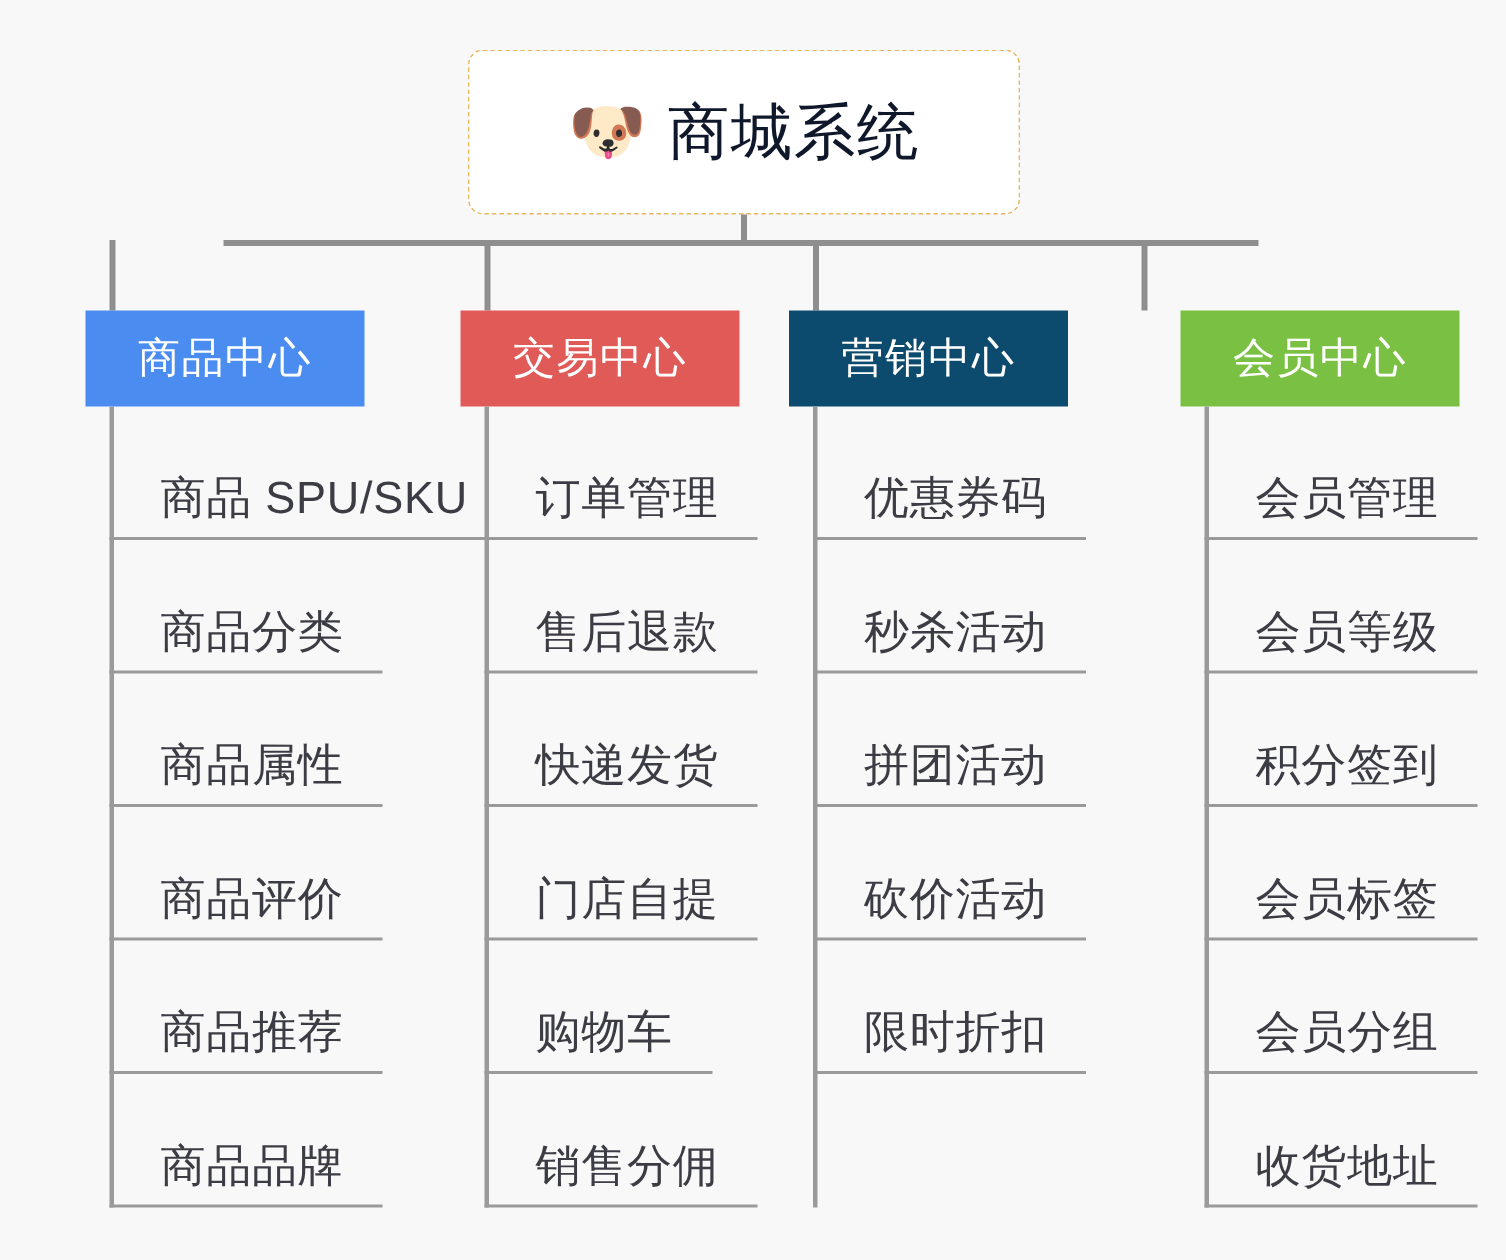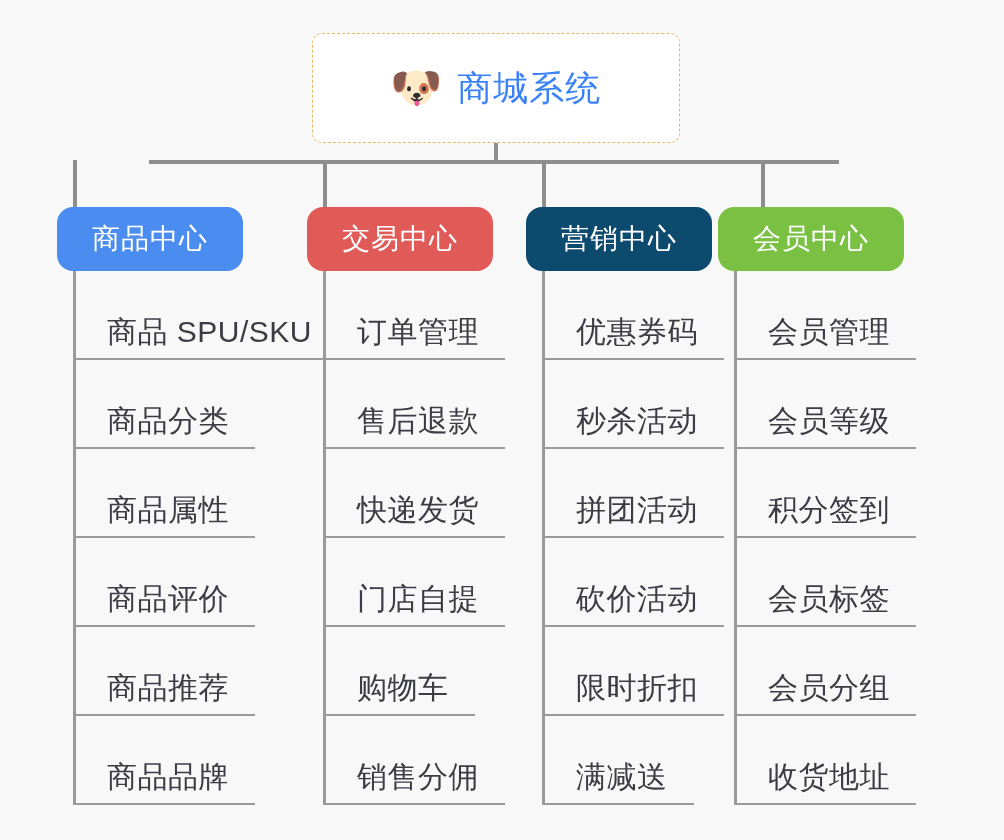--- a/index.html
+++ b/index.html
@@ -35,22 +35,22 @@
     align-items: center;
     justify-content: center;
     gap: 14px;
   }
   #root-emoji {
     font-size: 42px;
     line-height: 1;
     display: block;
   }
   #root-title {
-    font-size: 35px;
-    color: #3b82f6;
+    font-size: 41px;
+    color: #0f172a;
     letter-spacing: 1px;
     white-space: nowrap;
   }
 
   
   .conn {
     position: absolute;
     background: #8e8e8e;
   }
   #stem-root {
@@ -74,21 +74,21 @@
   }
 
   
   .column {
     position: absolute;
     top: 207px;
   }
   .col-header {
     box-sizing: border-box;
     height: 64px;
-    border-radius: 16px;
+    border-radius: 0;
     display: flex;
     align-items: center;
     justify-content: center;
     color: #ffffff;
     font-size: 28px;
     letter-spacing: 1px;
     white-space: nowrap;
   }
 
   
@@ -211,26 +211,23 @@
           </div>
           <div class="leaf">
             <div class="leaf-inner"><span class="leaf-label">拼团活动</span></div>
           </div>
           <div class="leaf">
             <div class="leaf-inner"><span class="leaf-label">砍价活动</span></div>
           </div>
           <div class="leaf">
             <div class="leaf-inner"><span class="leaf-label">限时折扣</span></div>
           </div>
-          <div class="leaf">
-            <div class="leaf-inner"><span class="leaf-label">满减送</span></div>
-          </div>
-        </div>
-      </div>
-      <div class="column" style="left: 718px; width: 204px;">
+        </div>
+      </div>
+      <div class="column" style="left: 787px; width: 204px;">
         <div class="col-header" style="background: rgb(122, 193, 67); width: 186px;">
           <span>会员中心</span>
         </div>
         <div class="spine" style="height: 534px;"></div>
         <div class="leaf-list">
           <div class="leaf">
             <div class="leaf-inner"><span class="leaf-label">会员管理</span></div>
           </div>
           <div class="leaf">
             <div class="leaf-inner"><span class="leaf-label">会员等级</span></div>

